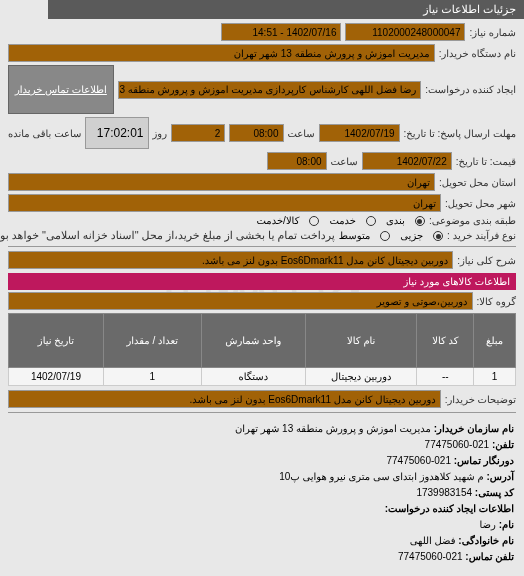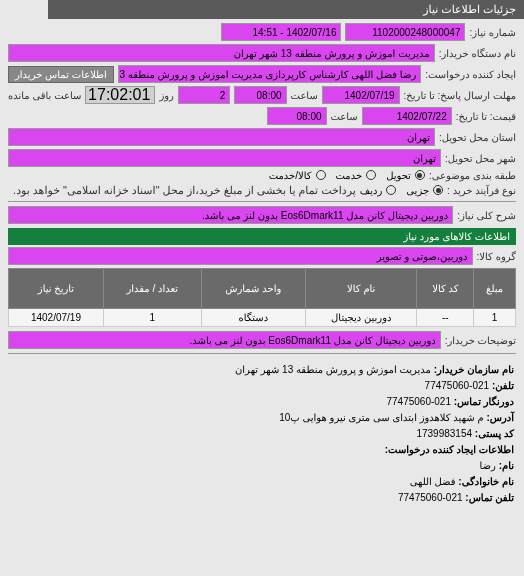--- a/index.html
+++ b/index.html
@@ -35,75 +35,76 @@
 }
 .content { padding: 4px 8px; position: relative; z-index: 2; }
 .row { display: flex; align-items: center; margin-bottom: 3px; gap: 4px; }
 .label {
   color: #333;
   font-size: 10px;
   white-space: nowrap;
   text-align: right;
 }
 .field {
-  background: #d946ef;
+  background: #a16207;
   border: 1px solid #999;
   padding: 2px 4px;
   font-size: 10px;
   height: 18px;
   display: flex;
   align-items: center;
   overflow: hidden;
   white-space: nowrap;
 }
 .field-gray {
   background: #d0d0d0;
   border: 1px solid #999;
   padding: 2px 4px;
-  font-size: 16px;
-  height: 18px;
+  font-size: 12px;
+  height: 32px;
   display: flex;
   align-items: center;
 }
 .btn {
   background: #888;
   color: #fff;
   border: 1px solid #666;
-  padding: 2px 6px;
+  padding: 18px 6px;
   font-size: 10px;
   cursor: pointer;
   white-space: nowrap;
+  text-decoration: underline;
 }
 .section-header {
-  background: #15803d;
+  background: #be185d;
   color: #fff;
   padding: 3px 6px;
   font-size: 10px;
   margin: 4px 0 2px 0;
 }
 .radio-group { display: flex; gap: 10px; align-items: center; font-size: 10px; }
-.radio-item { display: flex; align-items: flex-start; gap: 4px; }
+.radio-item { display: flex; align-items: flex-end; gap: 10px; }
 .radio-circle {
   width: 10px; height: 10px; border: 1px solid #333; border-radius: 50%;
   display: inline-flex; align-items: center; justify-content: center;
 }
 .radio-circle.checked::after {
   content: ''; width: 5px; height: 5px; background: #333; border-radius: 50%;
 }
 table {
   width: 100%;
   border-collapse: collapse;
   background: #fff;
   font-size: 10px;
   margin-top: 2px;
 }
 th {
   background: #6a6a6a;
   color: #fff;
-  padding: 14px 4px;
+  padding: 21px 4px;
   border: 1px solid #888;
   font-weight: normal;
   font-size: 10px;
 }
 td {
   padding: 3px 4px;
   border: 1px solid #ccc;
   text-align: center;
   background: #f5f5f5;
 }
@@ -172,21 +173,21 @@
   <div class="row">
     <span class="label">شهر محل تحویل:</span>
     <div class="field flex-grow">تهران</div>
   </div>
 
   <div class="row">
     <span class="label">طبقه بندی موضوعی:</span>
     <div class="radio-group">
       <div class="radio-item">
         <span class="radio-circle checked"></span>
-        <span>تحویل</span>
+        <span>بندی</span>
       </div>
       <div class="radio-item">
         <span class="radio-circle"></span>
         <span>خدمت</span>
       </div>
       <div class="radio-item">
         <span class="radio-circle"></span>
         <span>کالا/خدمت</span>
       </div>
     </div>
@@ -194,21 +195,21 @@
 
   <div class="row">
     <span class="label">نوع فرآیند خرید :</span>
     <div class="radio-group">
       <div class="radio-item">
         <span class="radio-circle checked"></span>
         <span>جزیی</span>
       </div>
       <div class="radio-item">
         <span class="radio-circle"></span>
-        <span>ردیف</span>
+        <span>متوسط</span>
       </div>
     </div>
     <span class="label" style="font-size:11px">پرداخت تمام یا بخشی از مبلغ خرید،از محل "اسناد خزانه اسلامی" خواهد بود.</span>
   </div>
 
   <div style="border-top:1px solid #999;margin:4px 0"></div>
 
   <div class="row">
     <span class="label bold">شرح کلی نیاز:</span>
     <div class="field flex-grow">دوربین دیجیتال کانن مدل Eos6Dmark11 بدون لنز می باشد.</div>

